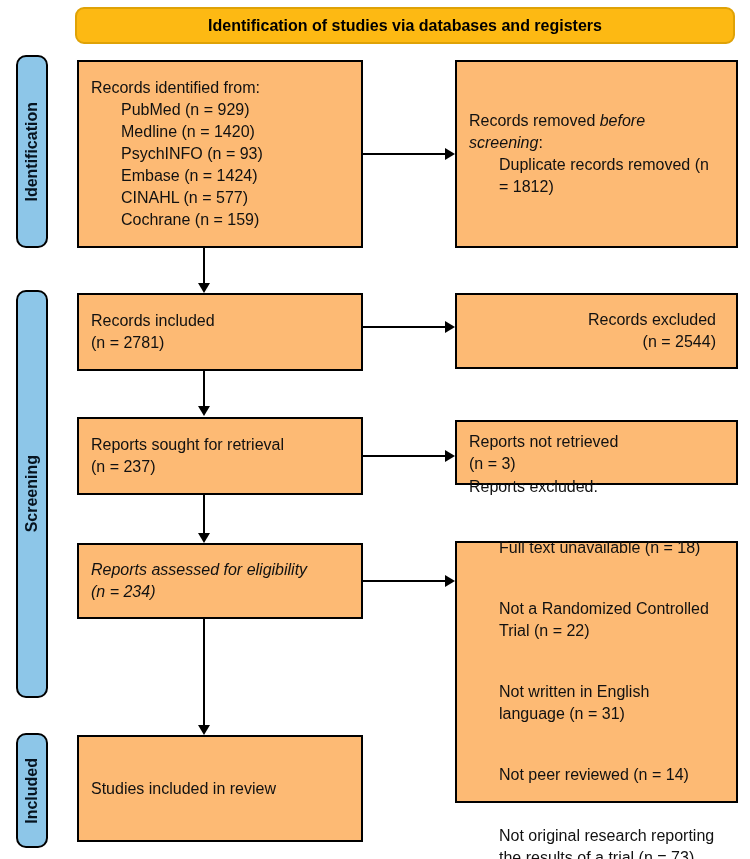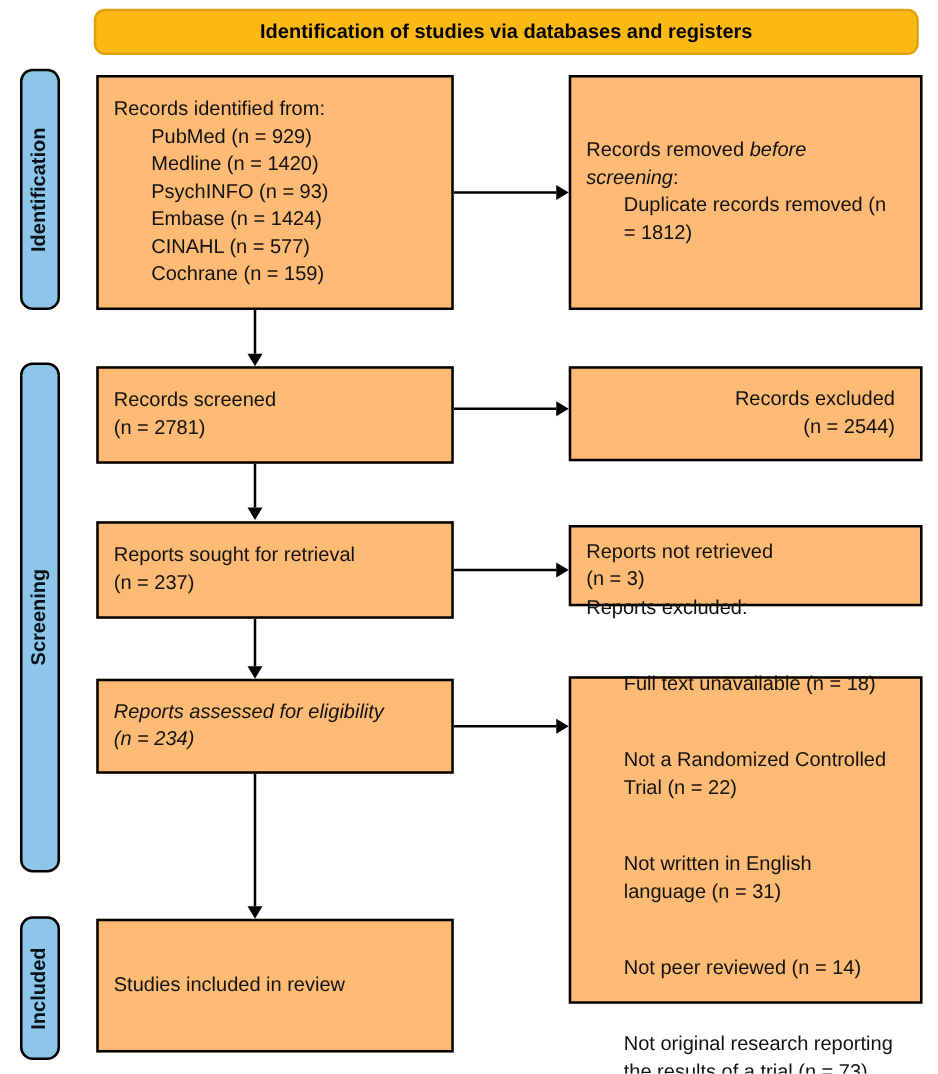--- a/index.html
+++ b/index.html
@@ -93,21 +93,21 @@
     <div class="indent">CINAHL (n = 577)</div>
     <div class="indent">Cochrane (n = 159)</div>
   </div>
 
   <div class="box" style="left:455px;top:60px;width:283px;height:188px;">
     <div><span>Records removed </span><em>before screening</em><span>:</span></div>
     <div class="indent">Duplicate records removed (n = 1812)</div>
   </div>
 
   <div class="box" style="left:77px;top:293px;width:286px;height:78px;">
-    <div>Records screened</div>
+    <div>Records included</div>
     <div>(n = 2781)</div>
   </div>
   <div class="box" style="left:455px;top:293px;width:283px;height:76px;align-items:flex-end;">
     <div>Records excluded</div>
     <div>(n = 2544)</div>
   </div>
 
   <div class="box" style="left:77px;top:417px;width:286px;height:78px;">
     <div>Reports sought for retrieval</div>
     <div>(n = 237)</div>

